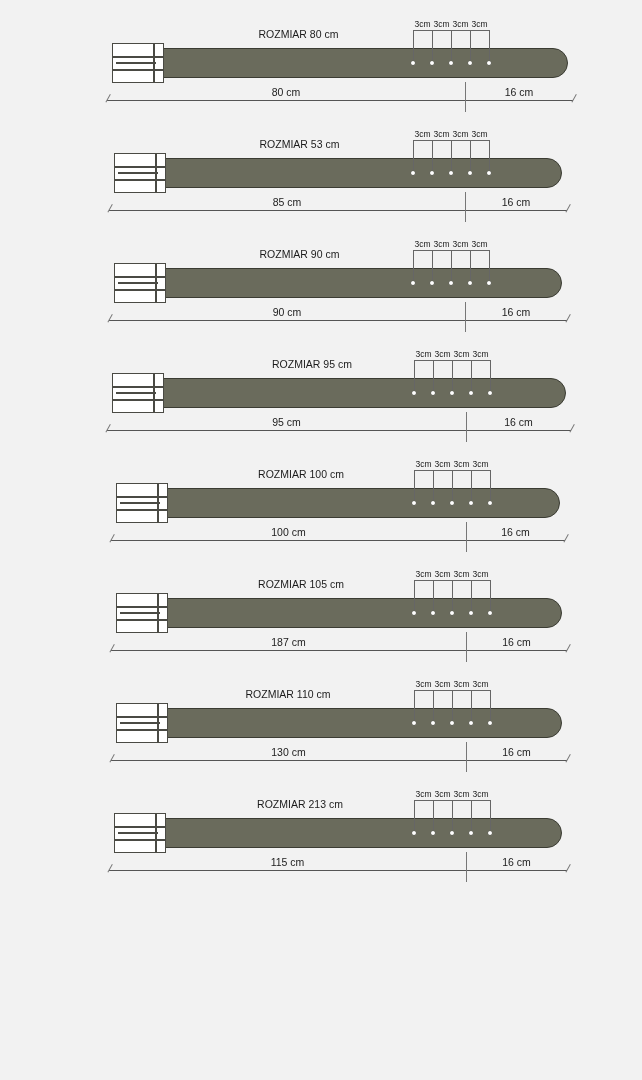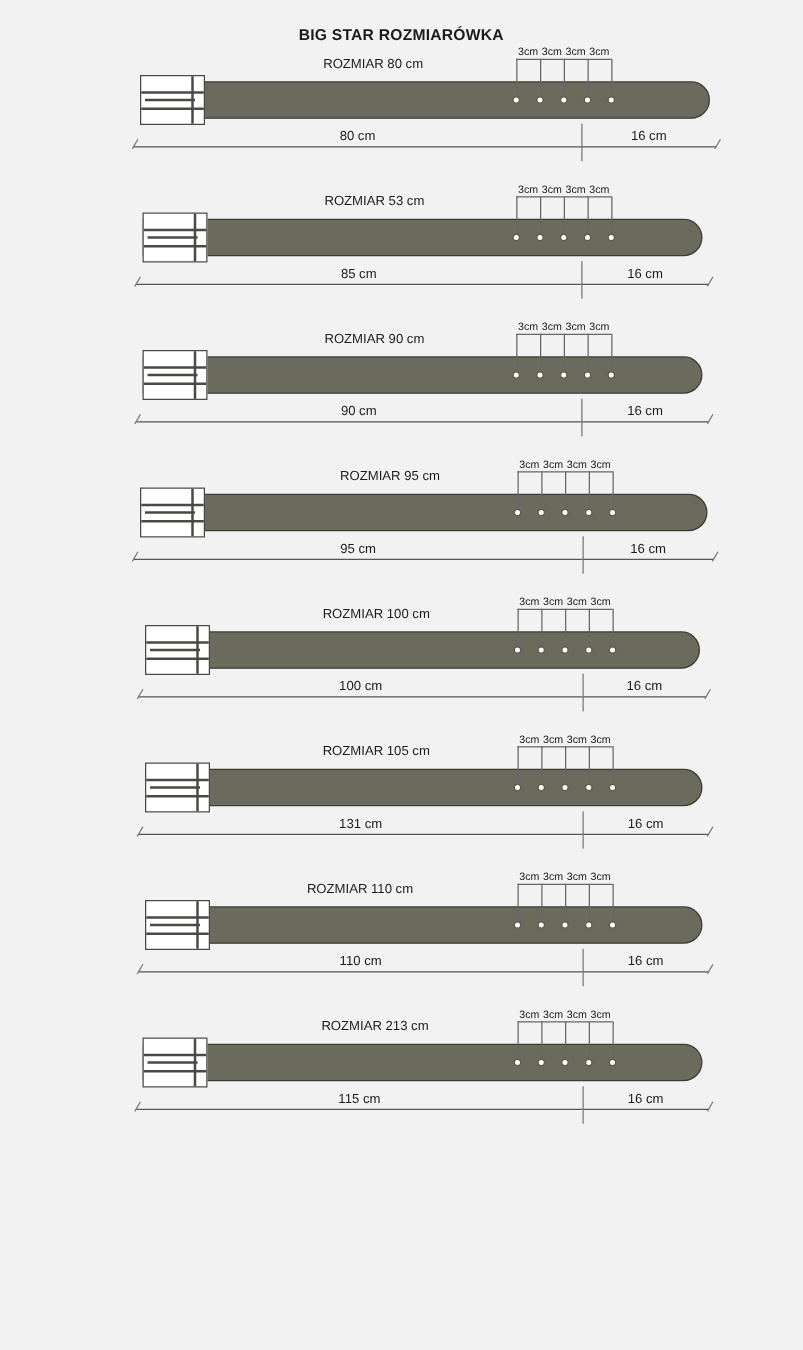--- a/index.html
+++ b/index.html
@@ -156,21 +156,20 @@
     font-size: 8.5px;
     color: #1b1b1b;
     white-space: nowrap;
     transform: translateX(-50%);
   }
 </style>
 </head>
 <body>
 
 <div class="title">
-  <div>BIG STAR ROZMIARÓWKA</div>
 </div>
 
 <div class="chart-area" id="chart-area">
     <div class="belt-block">
       <div class="strap" style="left: 112px; width: 456px;"></div>
       <div class="buckle" style="left: 112px;">
         <span class="bar b1"></span>
         <span class="bar b2"></span>
         <span class="tongue"></span>
         <span class="post"></span>
@@ -349,21 +348,21 @@
       <div class="top-text" style="left: 423.5px; top: -1px;">3cm</div>
       <div class="top-text" style="left: 442.5px; top: -1px;">3cm</div>
       <div class="top-text" style="left: 461.5px; top: -1px;">3cm</div>
       <div class="top-text" style="left: 480.5px; top: -1px;">3cm</div>
       <div class="size-label" style="left: 301px;">ROZMIAR 105 cm</div>
       <div class="dim-line" style="left: 111px; width: 355px;"></div>
       <div class="dim-line" style="left: 466px; width: 101px;"></div>
       <div class="dim-tick slash" style="left: 111px;"></div>
       <div class="dim-tick" style="left: 466px;"></div>
       <div class="dim-tick slash" style="left: 567px;"></div>
-      <div class="dim-text" style="left: 288.5px;">131 cm</div>
+      <div class="dim-text" style="left: 288.5px;">187 cm</div>
       <div class="dim-text" style="left: 516.5px;">16 cm</div>
     </div>
     <div class="belt-block">
       <div class="strap" style="left: 116px; width: 446px;"></div>
       <div class="buckle" style="left: 116px;">
         <span class="bar b1"></span>
         <span class="bar b2"></span>
         <span class="tongue"></span>
         <span class="post"></span>
       </div>
@@ -381,21 +380,21 @@
       <div class="top-text" style="left: 423.5px; top: -1px;">3cm</div>
       <div class="top-text" style="left: 442.5px; top: -1px;">3cm</div>
       <div class="top-text" style="left: 461.5px; top: -1px;">3cm</div>
       <div class="top-text" style="left: 480.5px; top: -1px;">3cm</div>
       <div class="size-label" style="left: 288px;">ROZMIAR 110 cm</div>
       <div class="dim-line" style="left: 111px; width: 355px;"></div>
       <div class="dim-line" style="left: 466px; width: 101px;"></div>
       <div class="dim-tick slash" style="left: 111px;"></div>
       <div class="dim-tick" style="left: 466px;"></div>
       <div class="dim-tick slash" style="left: 567px;"></div>
-      <div class="dim-text" style="left: 288.5px;">110 cm</div>
+      <div class="dim-text" style="left: 288.5px;">130 cm</div>
       <div class="dim-text" style="left: 516.5px;">16 cm</div>
     </div>
     <div class="belt-block">
       <div class="strap" style="left: 114px; width: 448px;"></div>
       <div class="buckle" style="left: 114px;">
         <span class="bar b1"></span>
         <span class="bar b2"></span>
         <span class="tongue"></span>
         <span class="post"></span>
       </div>

